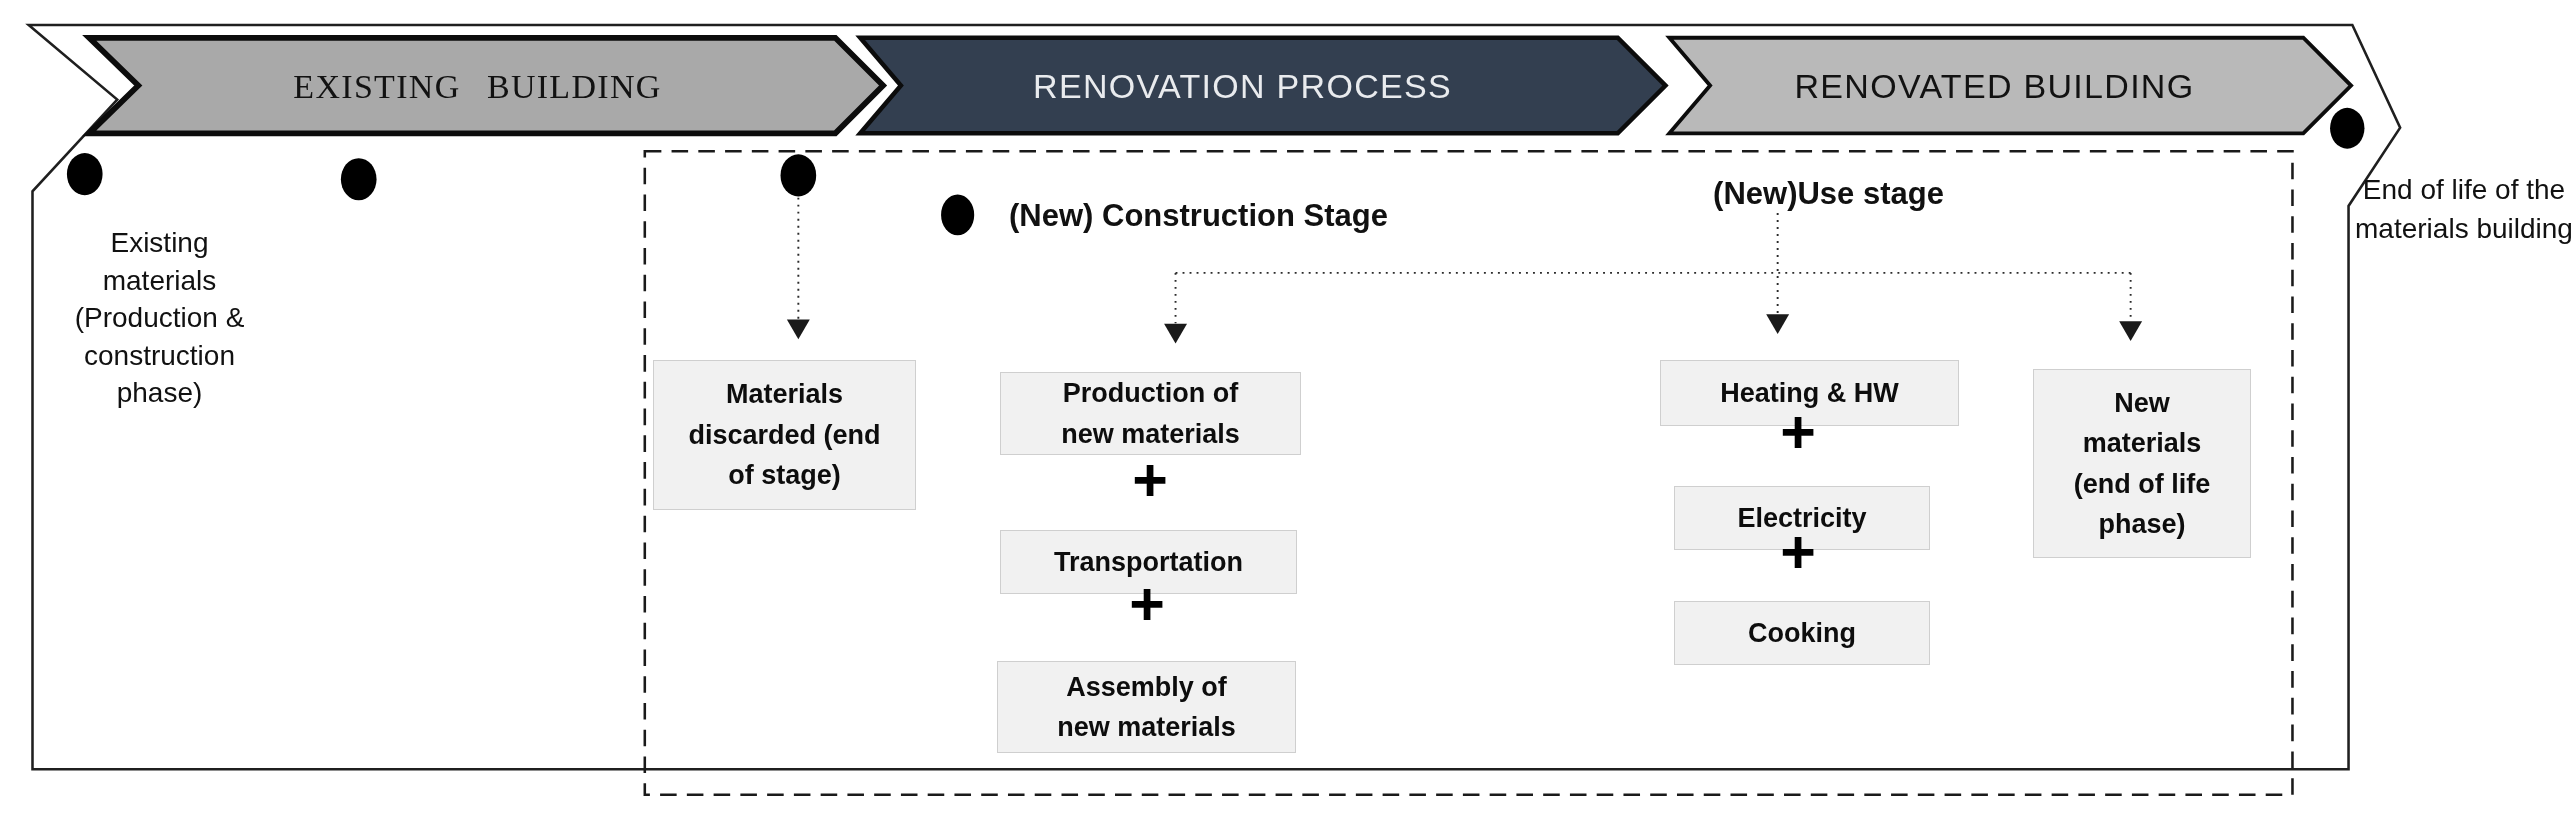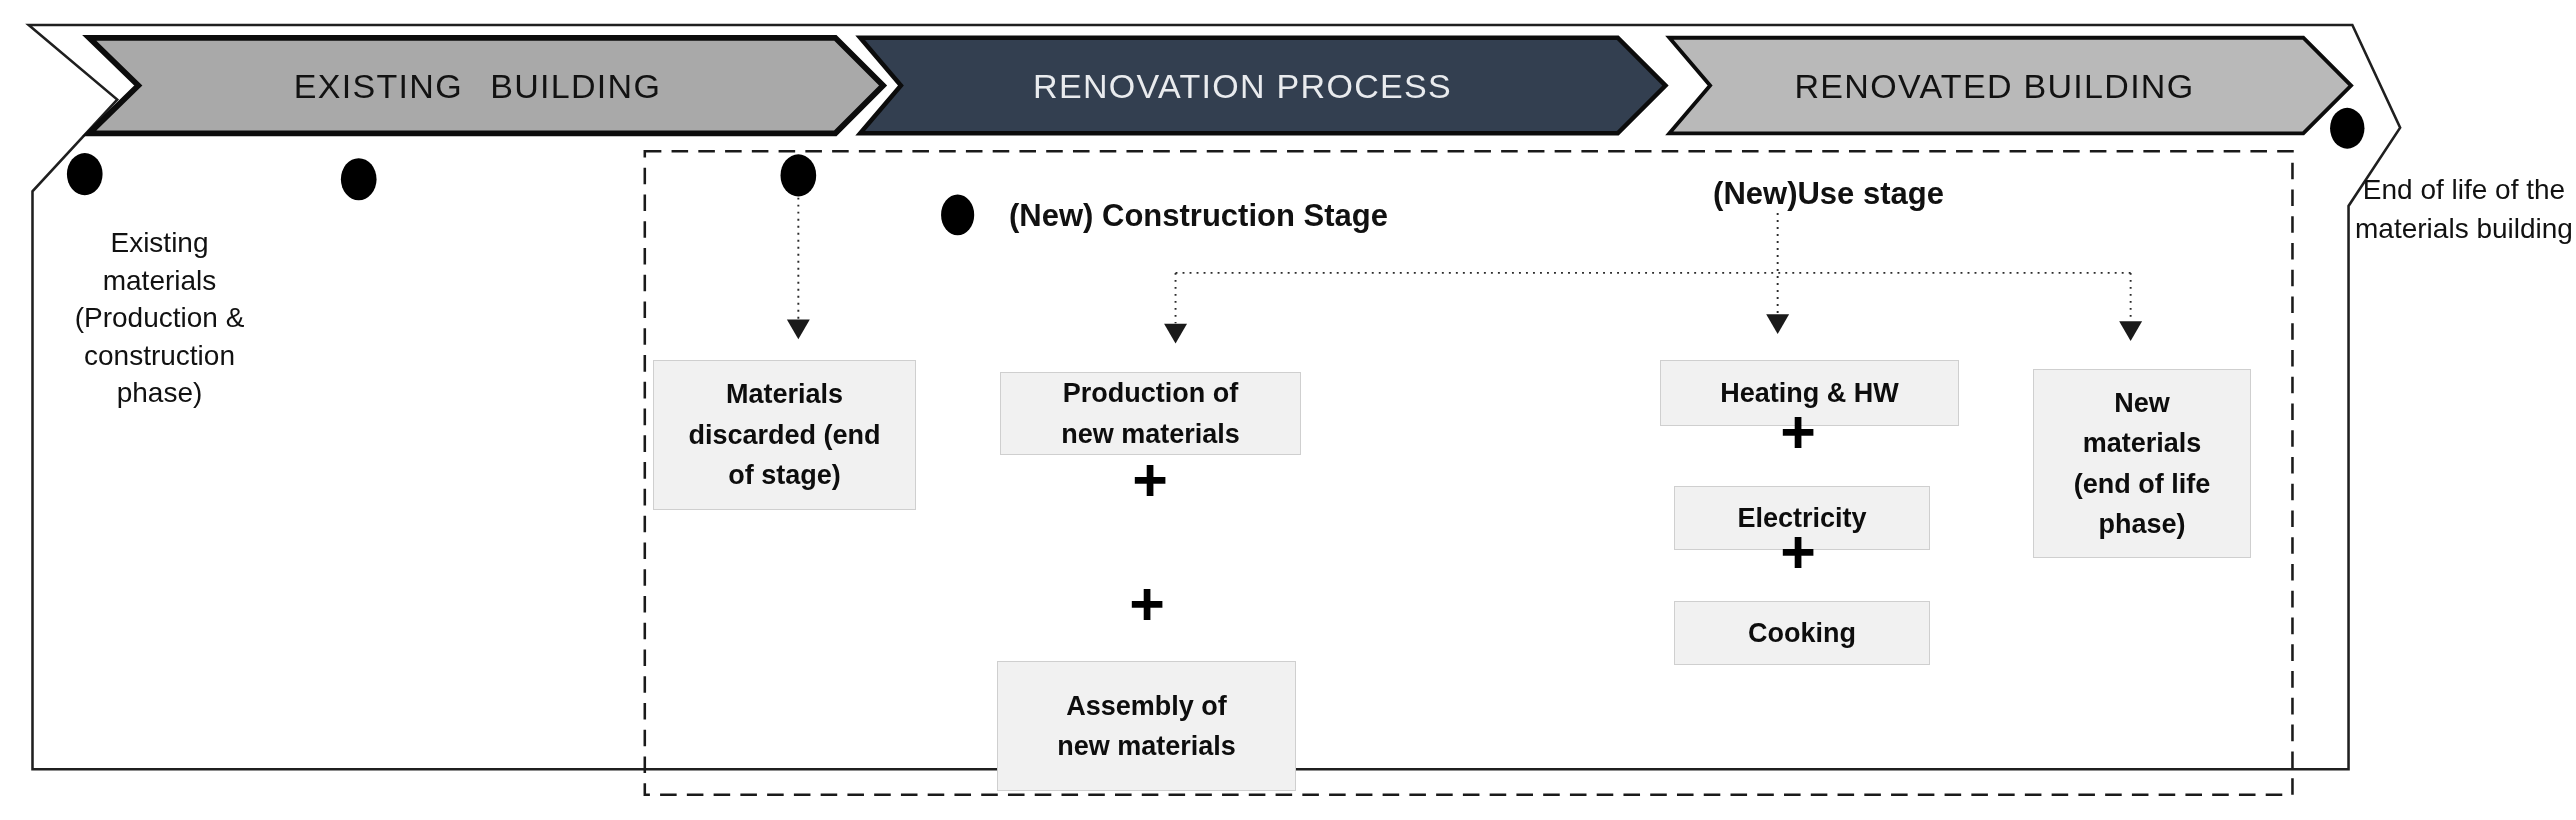--- a/index.html
+++ b/index.html
@@ -22,21 +22,21 @@
     height: 93px;
     display: flex;
     align-items: center;
     justify-content: center;
     font-size: 34px;
     letter-spacing: 1.3px;
     white-space: nowrap;
   }
   .chev-dark  { color: #121212; }
   .chev-light { color: #e9ebee; }
-  .wide-words { word-spacing: 16.6px; }
+  .wide-words { word-spacing: 16.6px; font-family: Liberation Serif, serif; }
 
   .note {
     line-height: 1.34;
     font-size: 28px;
     text-align: center;
   }
   .stage-title {
     font-size: 31px;
     font-weight: bold;
     white-space: nowrap;
@@ -114,21 +114,22 @@
   <div class="chev-label chev-light" style="left:892px; width:701px;">RENOVATION PROCESS</div>
   <div class="chev-label chev-dark" style="left:1708px; width:573px;">RENOVATED BUILDING</div>
 
   <div class="txt note" style="left:51px; top:224px; width:217px;">Existing materials (Production &amp; construction phase)</div>
   <div class="txt stage-title" style="left:985px; top:198px;margin-left:24px;">(New) Construction Stage</div>
   <div class="txt stage-title center" style="left:1669px; top:176px; width:319px;">(New)Use stage</div>
   <div class="txt note" style="left:2352px; top:171px; width:224px; line-height:1.38;">End of life of the materials building</div>
 
   <div class="pbox" style="left:653px; top:336px; width:263px; height:150px; padding:0 21.7px;">Materials discarded (end of stage)</div>
   <div class="pbox" style="left:1000px; top:348px; width:301px; height:83px; padding:4px 54px;">Production of new materials</div>
-  <div class="pbox" style="left:997px; top:637px; width:299px; height:130px; padding:0 40px;">Assembly of new materials</div>
+  <div class="pbox" style="left:1000px; top:506px; width:297px; height:64px;">Transportation</div>
+  <div class="pbox" style="left:997px; top:637px; width:299px; height:92px; padding:0 40px;">Assembly of new materials</div>
   <div class="pbox" style="left:1660px; top:336px; width:299px; height:66px;">Heating &amp; HW</div>
   <div class="pbox" style="left:1674px; top:577px; width:256px; height:64px;">Cooking</div>
   <div class="pbox" style="left:1674px; top:462px; width:256px; height:64px;">Electricity</div>
   <div class="pbox" style="left:2033px; top:345px; width:218px; height:189px; padding:12px 28px;">New materials (end of life phase)</div>
 
   <div class="plus" style="left:1112px; top:449px;">+</div>
   <div class="plus" style="left:1109px; top:573px;">+</div>
   <div class="plus" style="left:1760px; top:401px;">+</div>
   <div class="plus" style="left:1760px; top:521px;">+</div>
 

